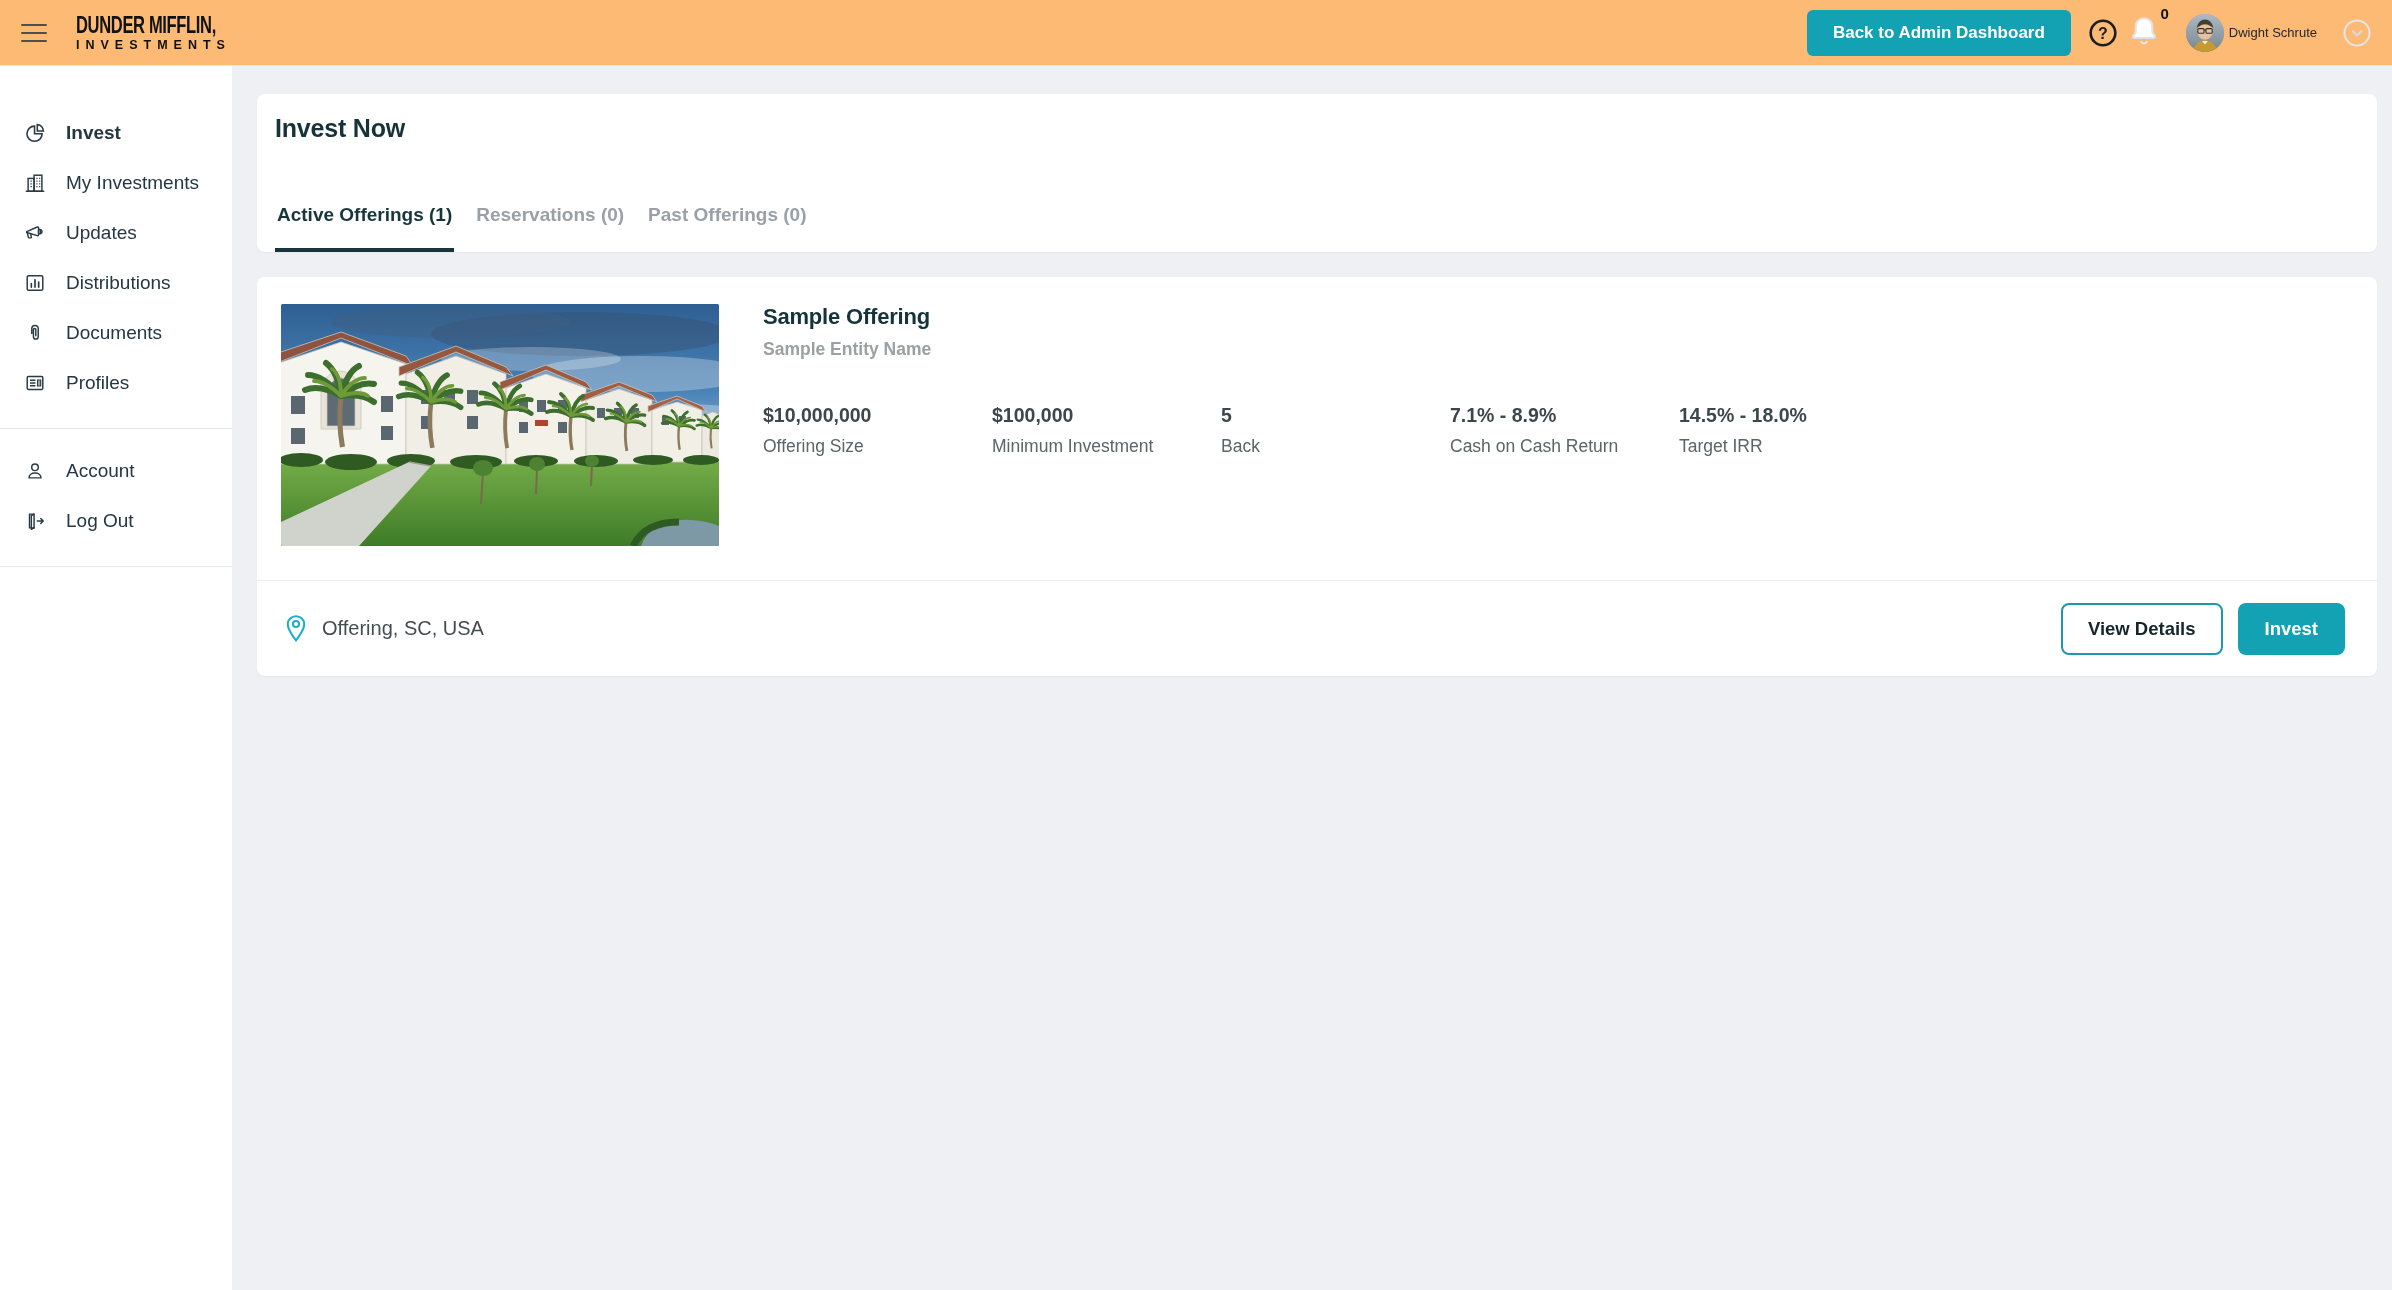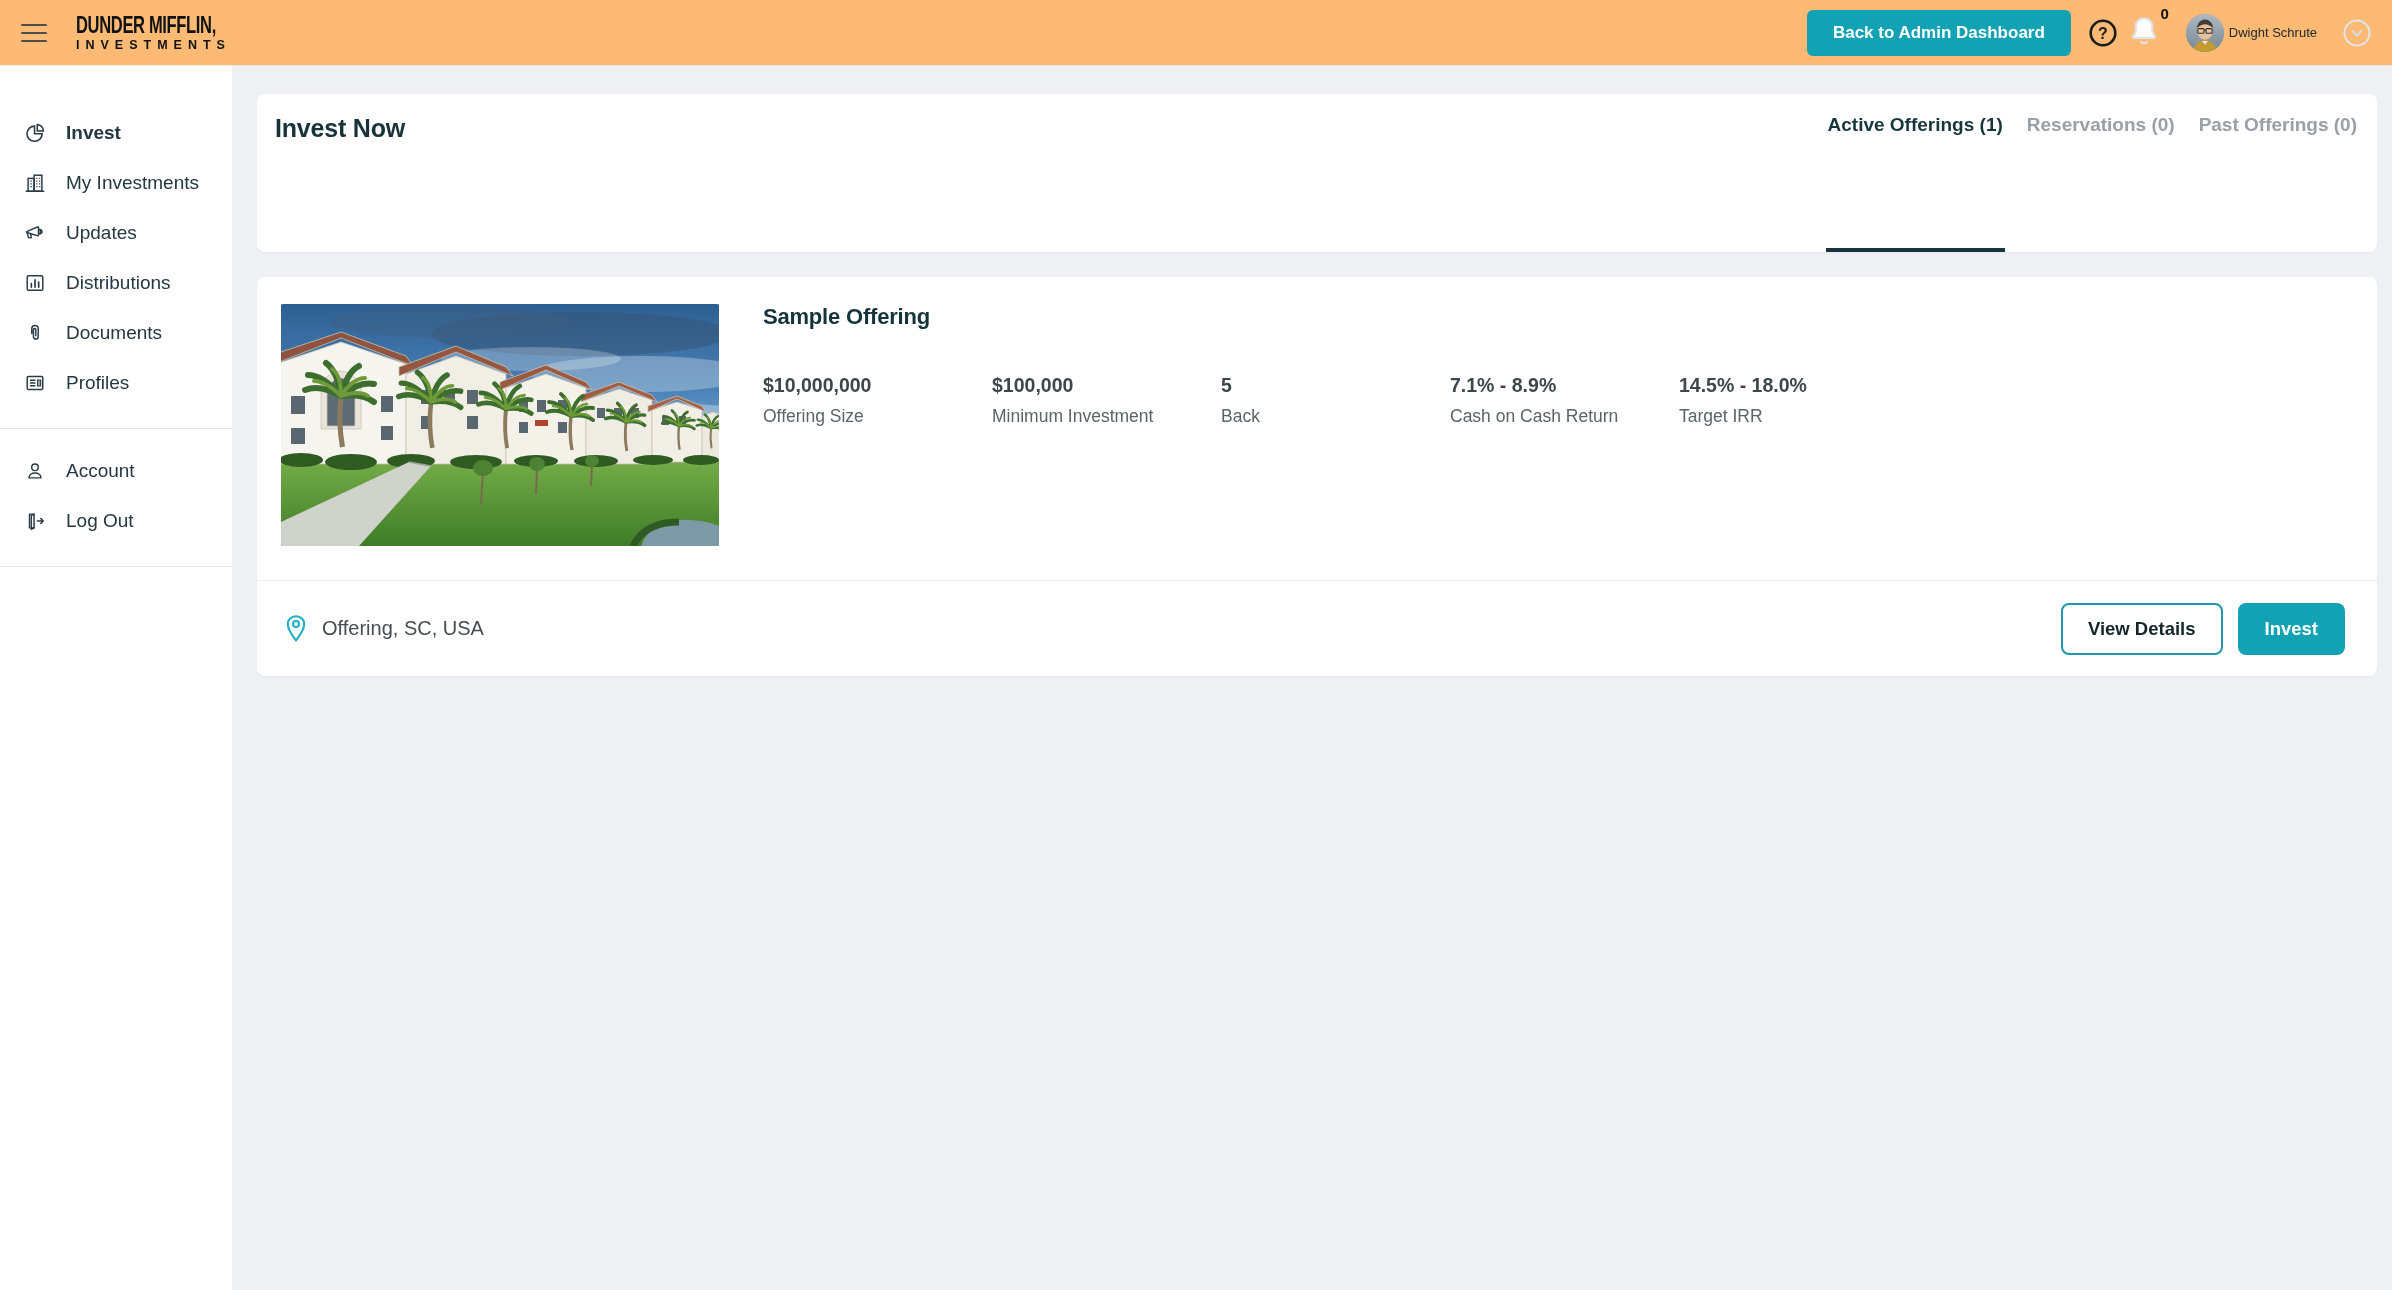--- a/index.html
+++ b/index.html
@@ -60,21 +60,21 @@
   .side-item .icn { width:24px; height:24px; flex:none; display:flex; align-items:center; justify-content:center; }
   .side-item .lbl { margin-left:19px; white-space:nowrap; }
   .side-item.active .lbl { font-weight:700; }
   .side-div { height:1px; background:#e4e7ea; margin:20px 0 17px 0; }
   .side-div.bottom { margin-top:20px; }
 
   
   .panel {
     position:absolute; left:257px; top:94px; width:2120px; height:158px;
     background:#fff; border-radius:8px; box-shadow:0 1px 2px rgba(20,30,40,.04);
-    display:flex; justify-content:space-between;
+    display:flex; flex-direction:column; justify-content:space-between;
     padding:20px 18px 0 18px;
   }
   .page-title { font-size:25px; font-weight:700; color:#173339; letter-spacing:-0.2px; }
   .tabs { display:flex; gap:20px; }
   .tab {
     font-size:19px; font-weight:600; color:#9aa0a6;
     padding:0 2px 22px 2px; border-bottom:4px solid transparent; cursor:pointer; white-space:nowrap;
   }
   .tab.active { color:#17363c; border-bottom-color:#17363c; }
 
@@ -381,20 +381,21 @@
         <g fill="#4c8231">
           <ellipse cx="202" cy="164" rx="10" ry="8"></ellipse>
             <ellipse cx="256" cy="160" rx="8" ry="7"></ellipse>
           <ellipse cx="311" cy="157" rx="7" ry="6"></ellipse>
         </g>
       </svg>
     </div>
 
     <div class="offer-info">
       <h2 class="offer-title">Sample Offering</h2>
+      <div class="offer-entity">Sample Entity Name</div>
 
       <div class="stats">
         <div class="stat">
           <div class="stat-value">$10,000,000</div>
           <div class="stat-label">Offering Size</div>
         </div>
         <div class="stat">
           <div class="stat-value">$100,000</div>
           <div class="stat-label">Minimum Investment</div>
         </div>

